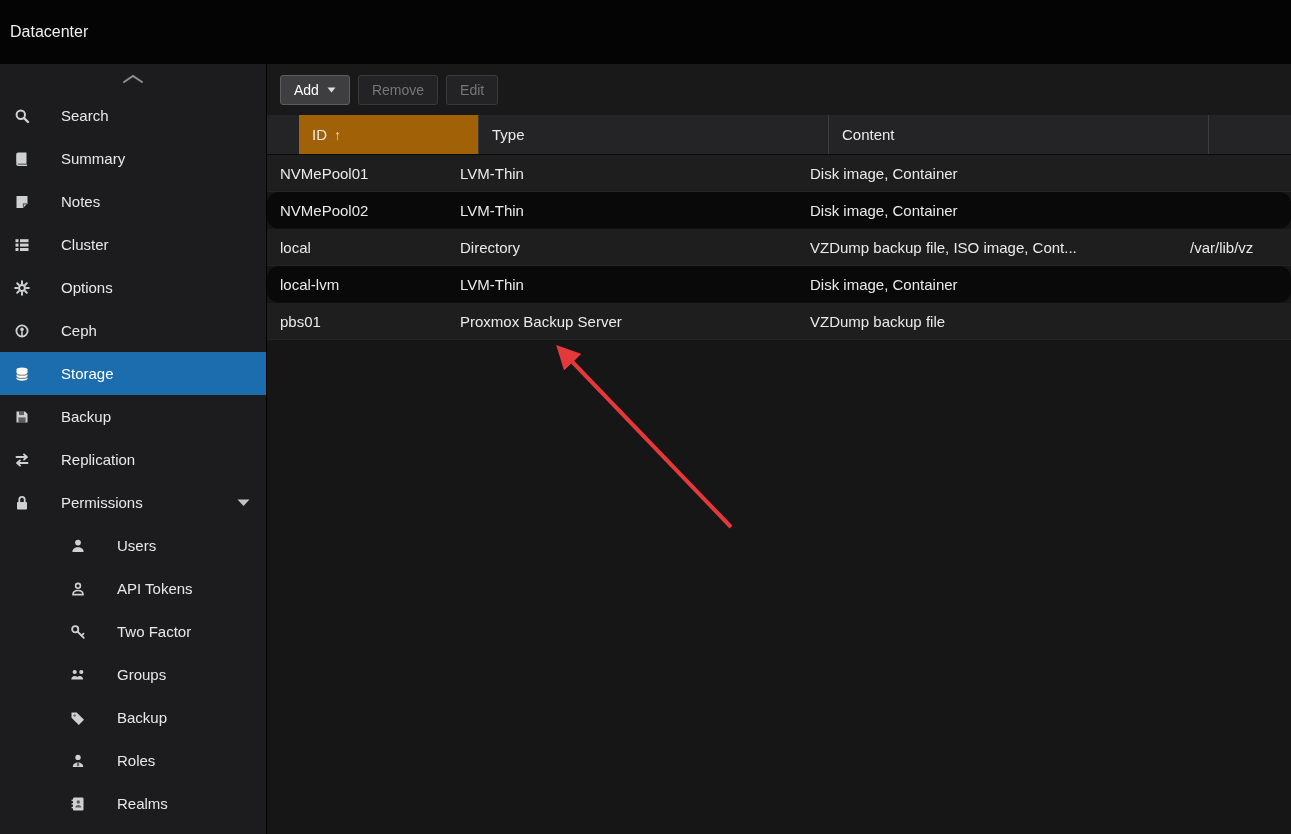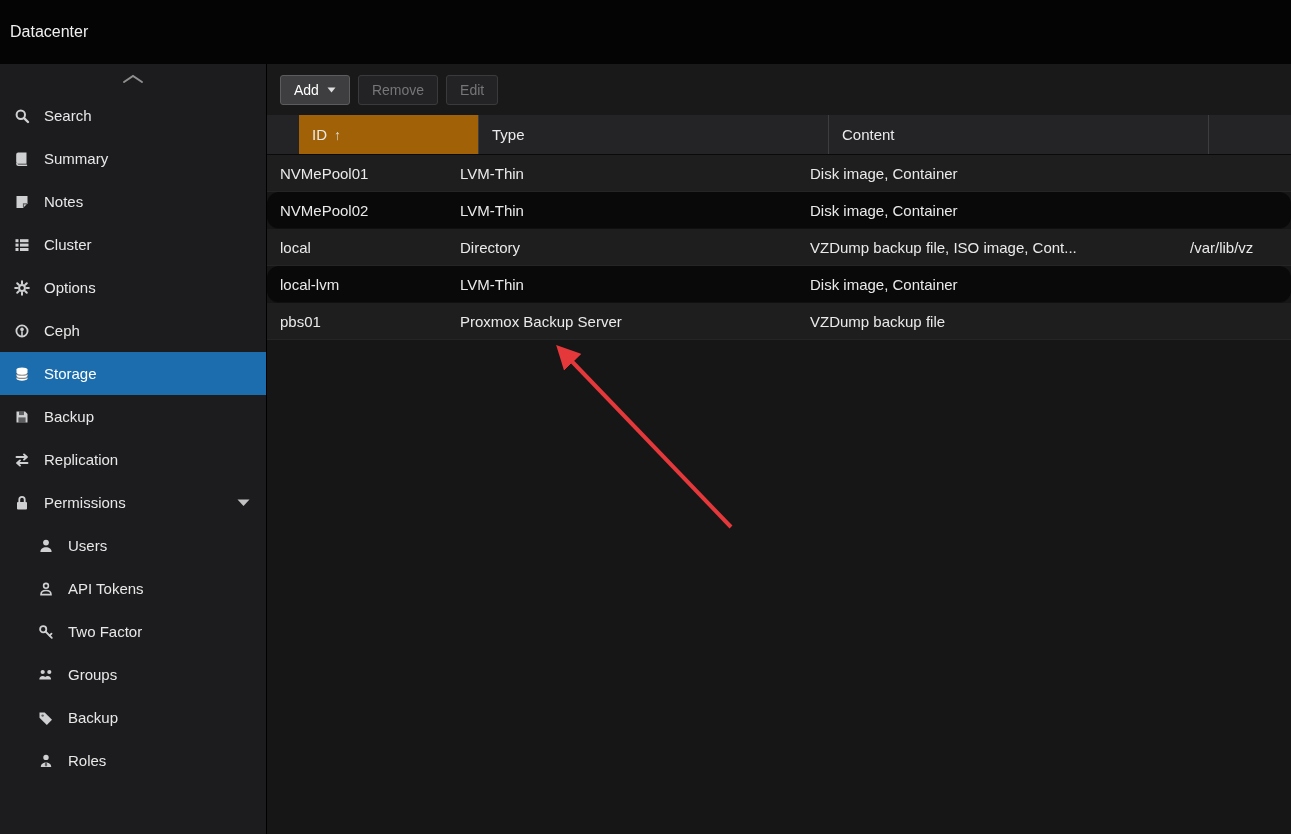--- a/index.html
+++ b/index.html
@@ -34,29 +34,29 @@
   .sidebar-top {
     height: 30px;
     display: flex;
     align-items: center;
     justify-content: center;
   }
   .nav-item {
     height: 43px;
     display: flex;
     align-items: center;
-    gap: 13px;
+    gap: 30px;
     padding-left: 13px;
     font-size: 15px;
     color: #e8e8e8;
     position: relative;
     cursor: pointer;
     white-space: nowrap;
   }
-  .nav-item.indent { padding-left: 37px; }
+  .nav-item.indent { padding-left: 37px; margin-left: 32px; }
   .nav-item.selected { background: #1b6dad; color: #fff; }
   .nav-icon { width: 18px; display: flex; justify-content: center; color: #cfd0d2; }
   .nav-item.selected .nav-icon { color: #fff; }
   .nav-icon svg { display: block; }
   .expander { position: absolute; right: 16px; color: #c2c2c2; display: flex; }
 
   
   .content { flex: 1; display: flex; flex-direction: column; overflow: hidden; background: #161616; }
   .toolbar {
     height: 51px;
@@ -338,20 +338,33 @@
       <span class="nav-icon">
           <svg width="16" height="16" viewBox="0 0 16 16">
             <circle cx="8" cy="4.4" r="2.7" fill="currentColor"></circle>
             <path d="M2.8 14c0-3 2.3-4.5 5.2-4.5s5.2 1.5 5.2 4.5z" fill="currentColor"></path>
             <path d="M7.2 9.7h1.6l.5 2.6-1.3 1.5-1.3-1.5z" fill="rgba(0,0,0,.55)"></path>
           </svg>
         </span>
       <span class="nav-label">Roles</span>
     </div>
 
+    <div class="nav-item indent">
+      <span class="nav-icon">
+          <svg width="16" height="16" viewBox="0 0 16 16">
+            <rect x="3" y="1.5" width="10.5" height="13" rx="1.2" fill="currentColor"></rect>
+            <rect x="1.6" y="3.6" width="2.2" height="1.5" fill="currentColor"></rect>
+            <rect x="1.6" y="7.2" width="2.2" height="1.5" fill="currentColor"></rect>
+            <rect x="1.6" y="10.8" width="2.2" height="1.5" fill="currentColor"></rect>
+            <circle cx="8.3" cy="6" r="1.7" fill="rgba(0,0,0,.55)"></circle>
+            <path d="M5.3 11.6c0-1.8 1.3-2.7 3-2.7s3 .9 3 2.7z" fill="rgba(0,0,0,.55)"></path>
+          </svg>
+        </span>
+      <span class="nav-label">Realms</span>
+    </div>
   </div>
 
   <div class="content">
 
     <div class="toolbar">
       <button class="btn enabled">
         <span>Add</span>
         <span class="caret">
             <svg width="9" height="6" viewBox="0 0 9 6">
               <path d="M0.5 0.5 L4.5 5.5 L8.5 0.5 Z" fill="#dedede"></path>

